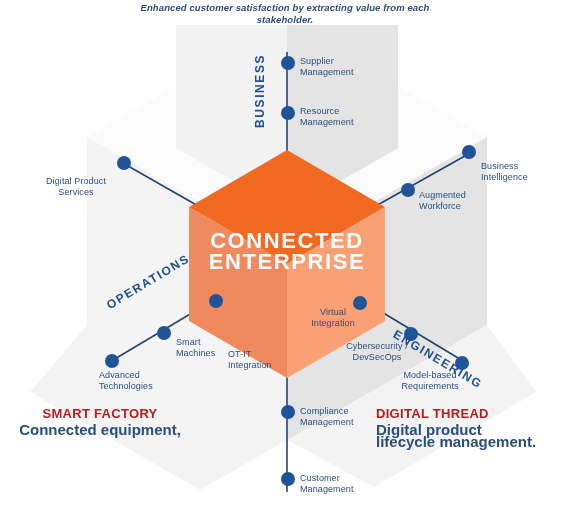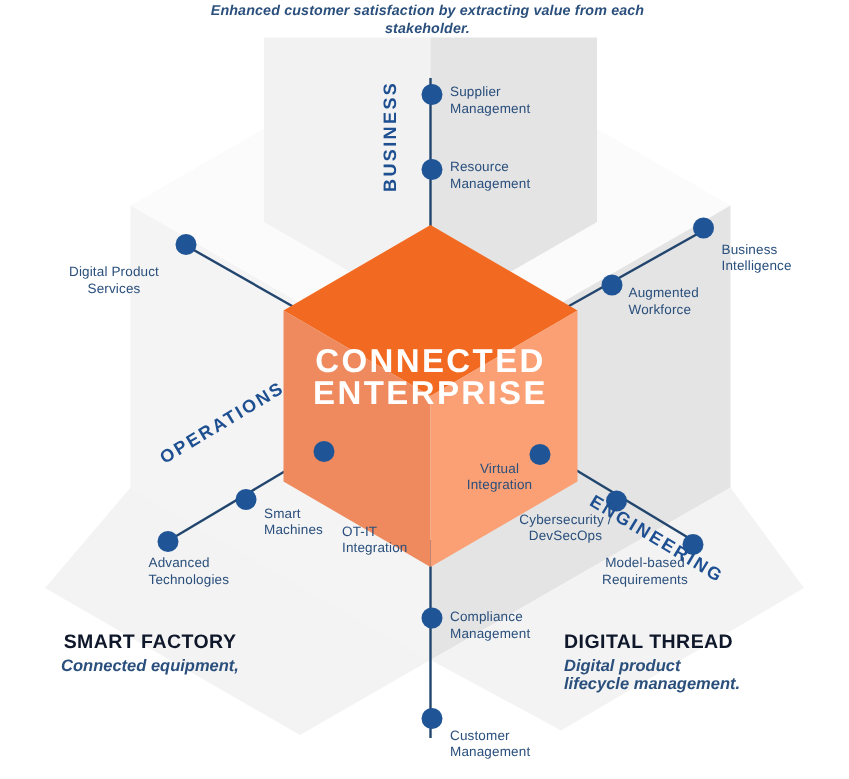--- a/index.html
+++ b/index.html
@@ -15,26 +15,25 @@
   .txt.c{text-align:center;}
 
   .headline{
     position:absolute;left:120px;top:2px;width:330px;text-align:center;
     font-size:9.5px;line-height:12px;font-style:italic;font-weight:700;
     color:#2a4f7c;letter-spacing:.1px;
   }
 
   .corner{position:absolute;width:180px;}
   .corner .ttl{
-    font-size:13px;font-weight:700;letter-spacing:.3px;color:#0f172a;
+    font-size:13px;font-weight:700;letter-spacing:.3px;color:#b91c1c;
     font-family:"Liberation Sans","DejaVu Sans",sans-serif;
-    margin-top:14px;
   }
   .corner .sub{
-    font-size:11px;line-height:12px;font-style:italic;font-weight:600;color:#2a4f7c;margin-top:3px;
+    font-size:15px;line-height:12px;font-weight:600;color:#2a4f7c;margin-top:3px;
   }
   #cap-left{left:10px;top:406px;text-align:center;}
   #cap-right{left:376px;top:406px;}
 
   .axis{
     position:absolute;font-size:12px;font-weight:700;letter-spacing:1.6px;
     color:#1d4f91;white-space:nowrap;transform-origin:left top;
   }
   #axis-business{left:253px;top:62px;transform:rotate(-90deg) translateX(-66px);}
   #axis-operations{left:104px;top:300px;transform:rotate(-31deg);}
@@ -162,21 +161,21 @@
   <div class="txt c" style="left:385px;top:370px;width:90px;">
     <div>Model-based</div>
     <div>Requirements</div>
   </div>
 
   <div class="txt" style="left:300px;top:406px;width:90px;">
     <div>Compliance</div>
     <div>Management</div>
   </div>
 
-  <div class="txt" style="left:300px;top:485px;width:90px;">
+  <div class="txt" style="left:300px;top:473px;width:90px;">
     <div>Customer</div>
     <div>Management</div>
   </div>
 
   <div class="corner" id="cap-left">
     <div class="ttl">SMART FACTORY</div>
     <div class="sub">
       <div>Connected equipment,</div>
     </div>
   </div>

